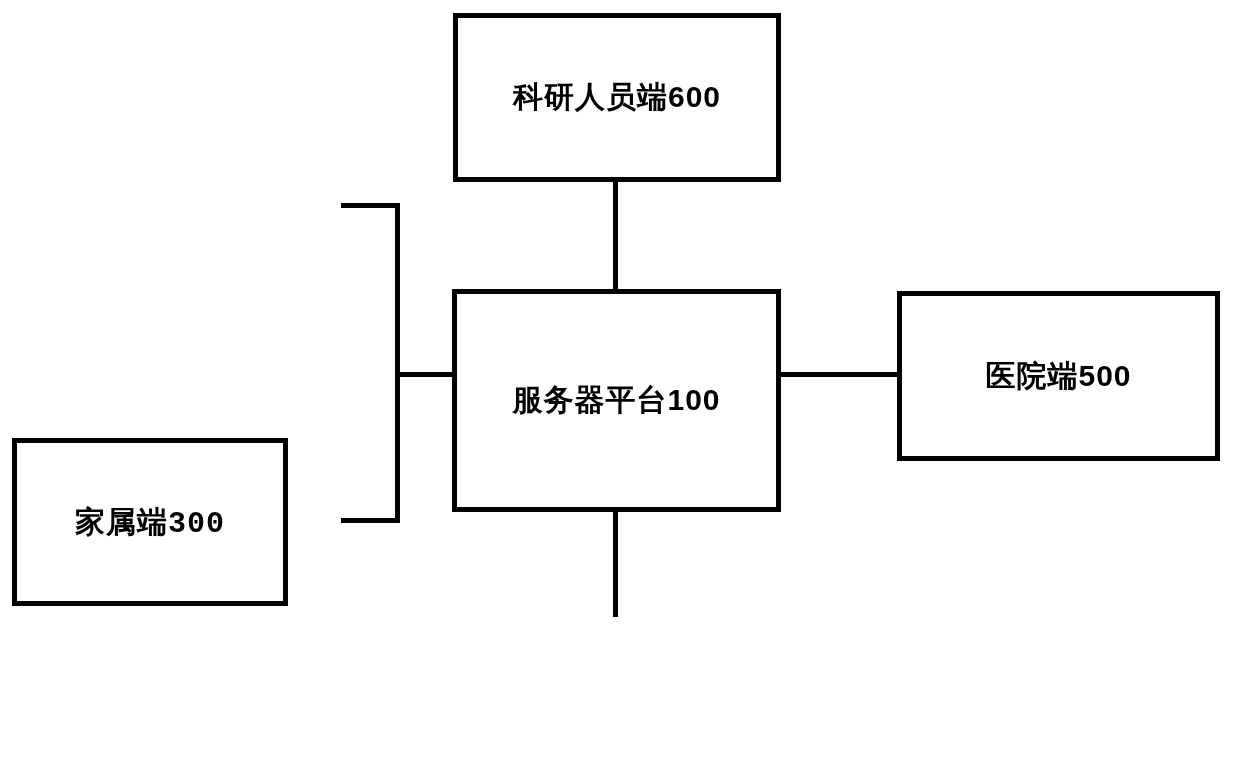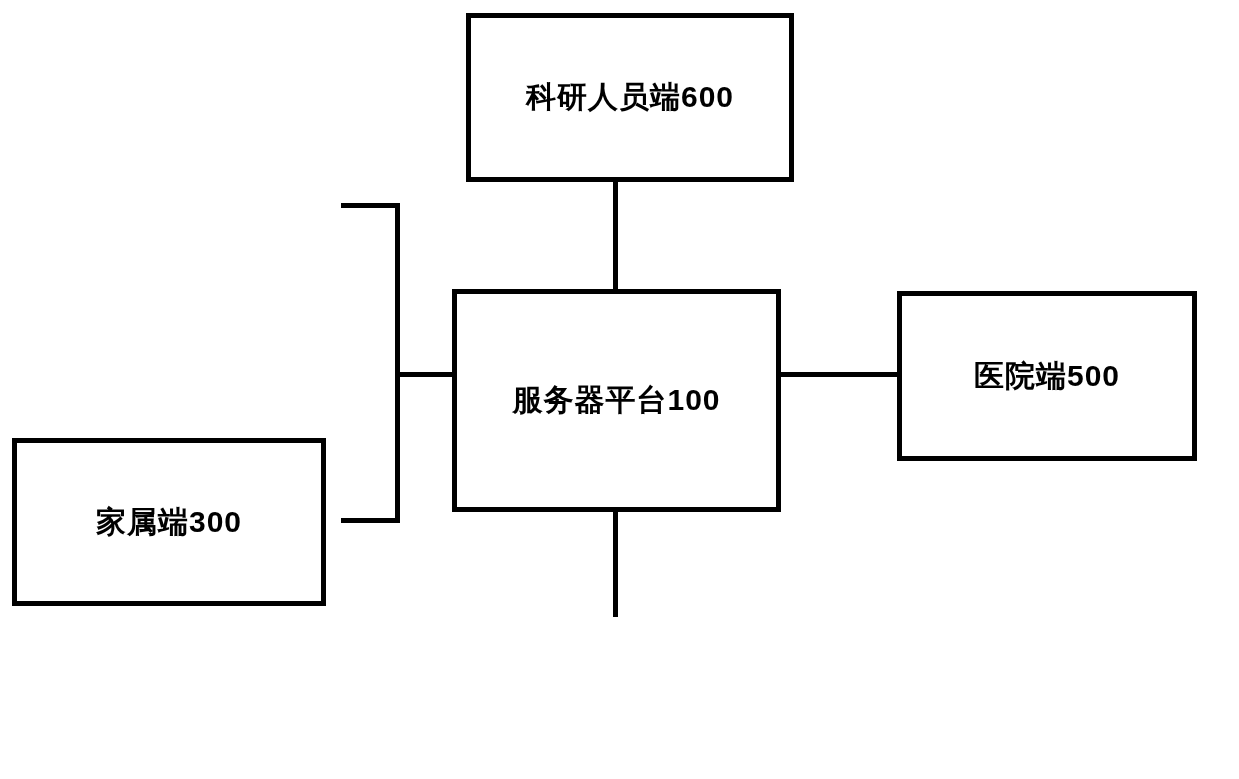--- a/index.html
+++ b/index.html
@@ -31,25 +31,25 @@
     font-weight: 600;
     letter-spacing: 1px;
     white-space: nowrap;
   }
   .line {
     position: absolute;
     background: #000000;
   }
 
   
-  .node-research { left: 466px; top: 13px;  width: 328px; height: 169px; }
+  .node-research { left: 453px; top: 13px;  width: 328px; height: 169px; }
   .node-patient  { left: 12px;  top: 121px; width: 331px; height: 169px; }
-  .node-family   { left: 12px;  top: 438px; width: 314px; height: 168px; }
+  .node-family   { left: 12px;  top: 438px; width: 276px; height: 168px; font-family: Liberation Mono, monospace; }
   .node-server   { left: 452px; top: 289px; width: 329px; height: 223px; }
-  .node-hospital { left: 897px; top: 291px; width: 300px; height: 170px; }
+  .node-hospital { left: 897px; top: 291px; width: 323px; height: 170px; }
   .node-backend  { left: 452px; top: 615px; width: 331px; height: 153px; }
 
   
   .edge-research-server  { left: 613px; top: 180px; width: 5px;  height: 111px; }
   .edge-server-backend   { left: 613px; top: 459px; width: 5px;  height: 158px; }
   .edge-server-hospital  { left: 779px; top: 372px; width: 120px; height: 5px;  }
   .edge-patient-bracket  { left: 341px; top: 203px; width: 58px; height: 5px;  }
   .edge-family-bracket   { left: 341px; top: 518px; width: 58px; height: 5px;  }
   .bracket-vertical      { left: 395px; top: 203px; width: 5px;  height: 320px; }
   .edge-bracket-server   { left: 395px; top: 372px; width: 59px; height: 5px;  }

